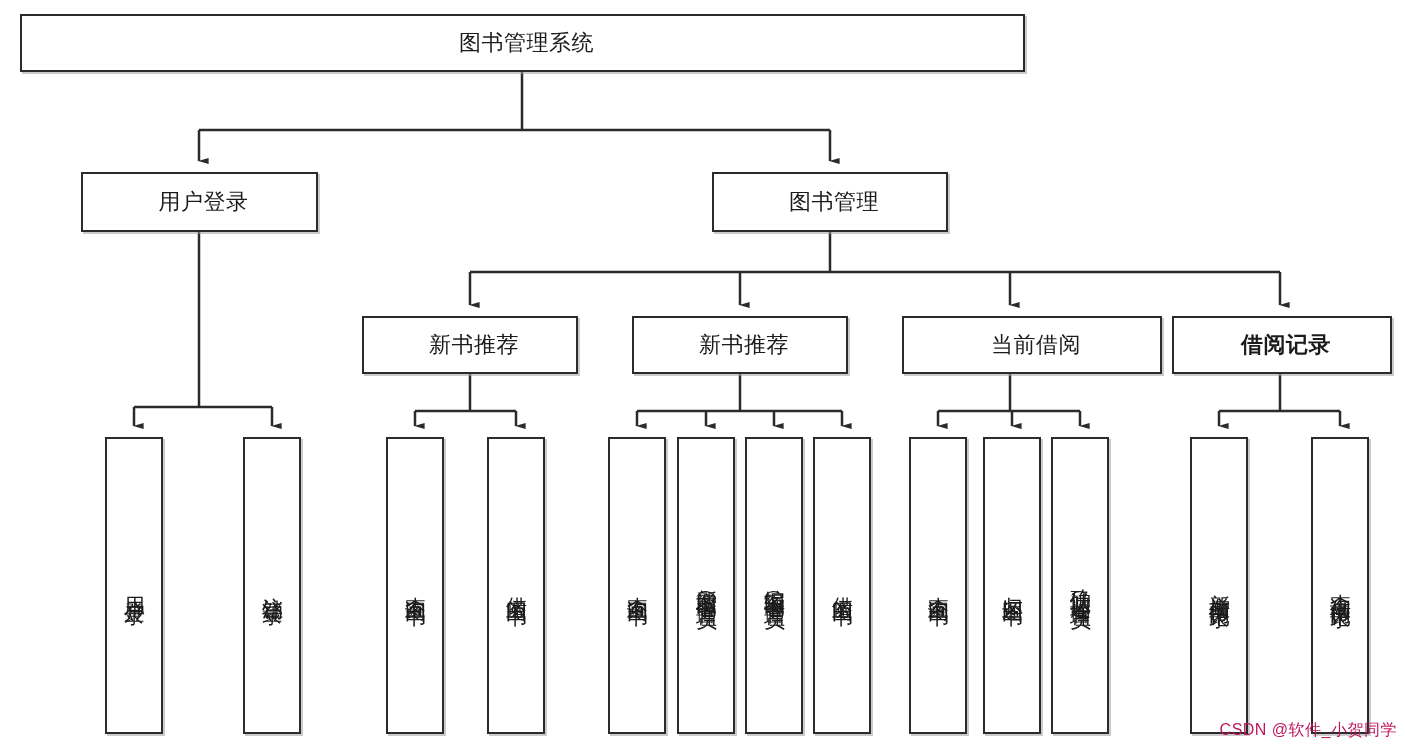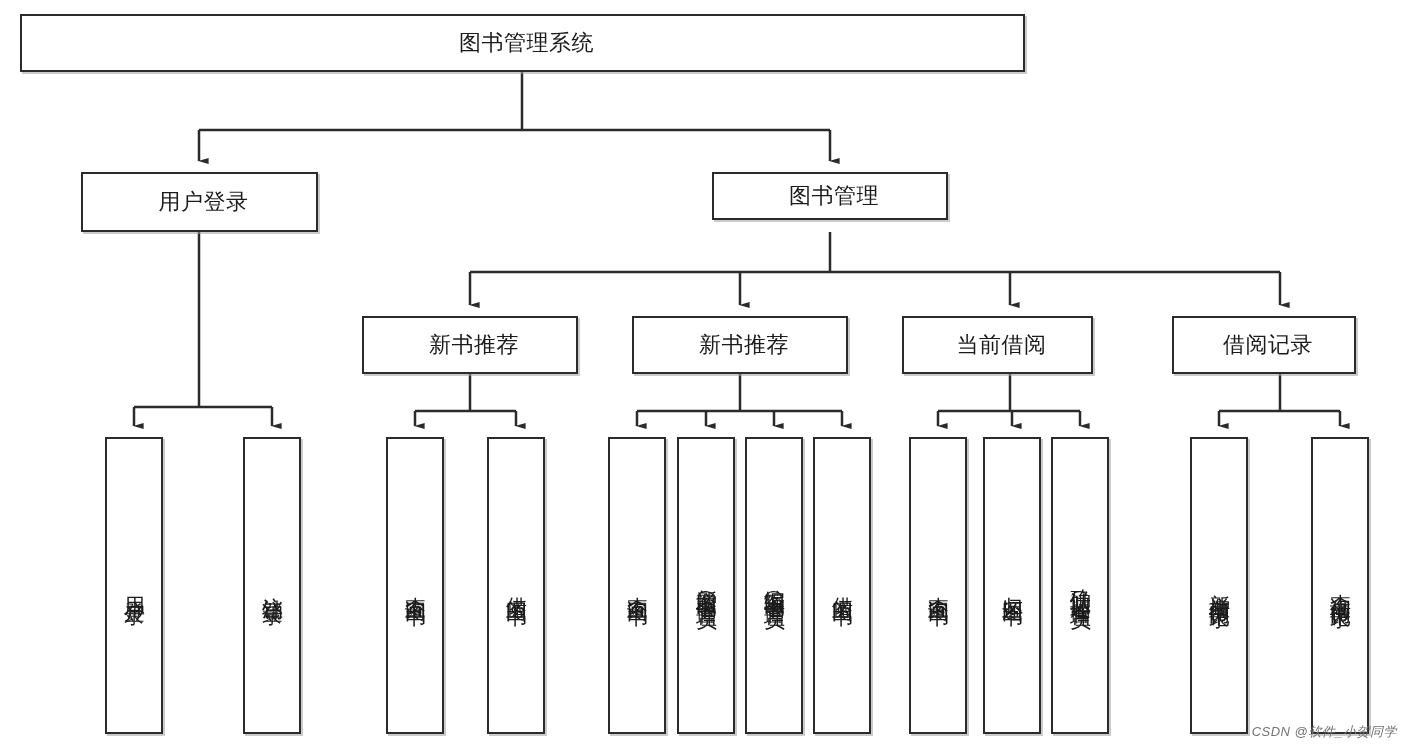--- a/index.html
+++ b/index.html
@@ -58,25 +58,24 @@
     position: absolute;
     left: 0; top: 0;
     width: 1405px;
     height: 747px;
     pointer-events: none;
   }
   #watermark {
     position: absolute;
     right: 8px;
     bottom: 6px;
-    font-size: 13px;
-    color: #737373;
+    font-size: 16px;
+    color: #be185d;
     letter-spacing: 0.5px;
     white-space: nowrap;
-    font-style: italic;
   }
 </style>
 </head>
 <body>
 
 <div id="diagram-root">
 
   <svg id="connector-layer" viewBox="0 0 1405 747" width="1405" height="747" xmlns="http://www.w3.org/2000/svg">
     <defs>
       <marker id="arrowhead" markerWidth="10" markerHeight="11" refX="3" refY="9.6" orient="auto" markerUnits="userSpaceOnUse">
@@ -120,33 +119,33 @@
       </g>
   </svg>
 
   <div id="nodes-layer">
       <div class="node-box" style="left: 20px; top: 14px; width: 1005px; height: 58px;">
         <div class="node-label-h">图书管理系统</div>
       </div>
       <div class="node-box" style="left: 81px; top: 172px; width: 237px; height: 60px;">
         <div class="node-label-h">用户登录</div>
       </div>
-      <div class="node-box" style="left: 712px; top: 172px; width: 236px; height: 48px;">
+      <div class="node-box" style="left: 712px; top: 172px; width: 236px; height: 60px;">
         <div class="node-label-h">图书管理</div>
       </div>
       <div class="node-box" style="left: 362px; top: 316px; width: 216px; height: 58px; text-align: center;">
         <div class="node-label-h">新书推荐</div>
       </div>
       <div class="node-box" style="left: 632px; top: 316px; width: 216px; height: 58px;">
         <div class="node-label-h">新书推荐</div>
       </div>
-      <div class="node-box" style="left: 902px; top: 316px; width: 191px; height: 58px;">
+      <div class="node-box" style="left: 902px; top: 316px; width: 260px; height: 58px;">
         <div class="node-label-h">当前借阅</div>
       </div>
-      <div class="node-box" style="left: 1172px; top: 316px; width: 184px; height: 58px;">
+      <div class="node-box" style="left: 1172px; top: 316px; width: 220px; height: 58px; font-weight: bold;">
         <div class="node-label-h">借阅记录</div>
       </div>
       <div class="node-box" style="left: 105px; top: 437px; width: 58px; height: 297px;">
         <div class="node-label-v">用户登录</div>
       </div>
       <div class="node-box" style="left: 243px; top: 437px; width: 58px; height: 297px;">
         <div class="node-label-v">注销登录</div>
       </div>
       <div class="node-box" style="left: 386px; top: 437px; width: 58px; height: 297px;">
         <div class="node-label-v">查询图书</div>

